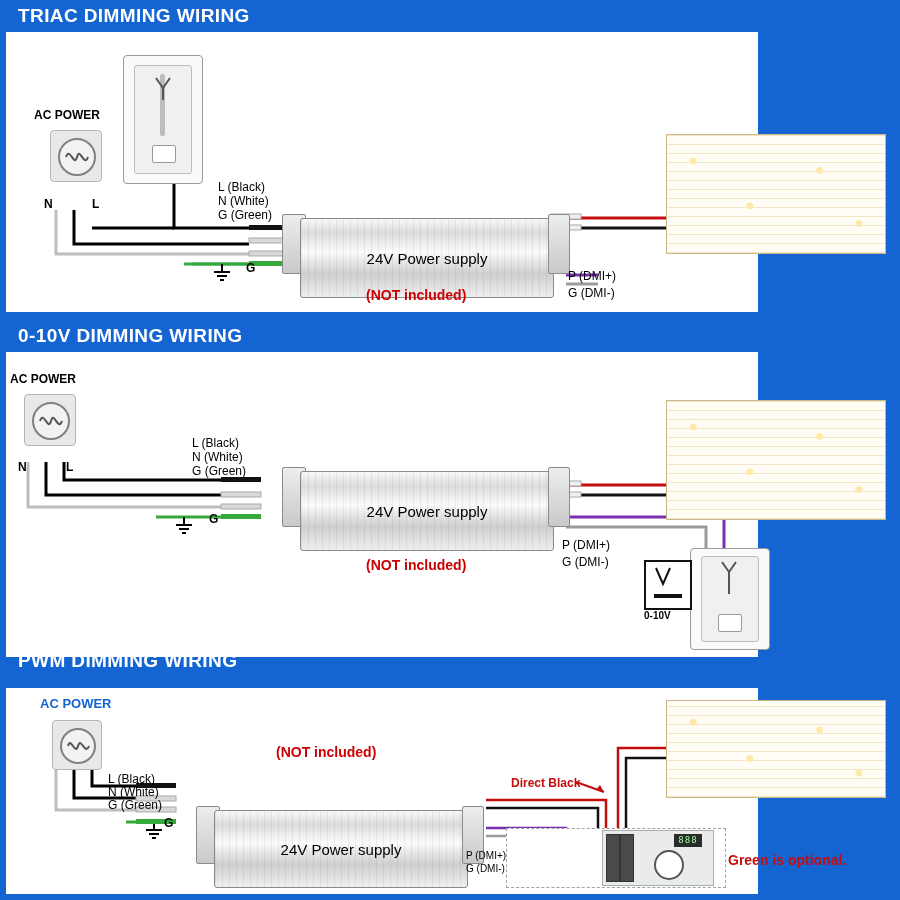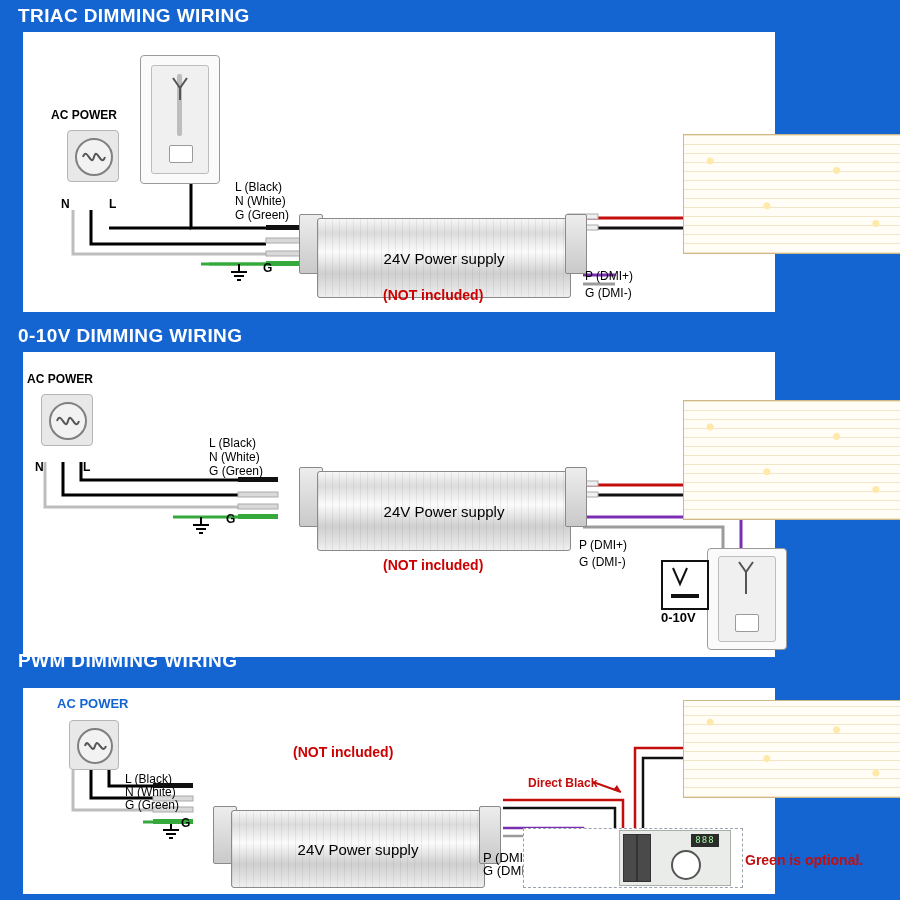--- a/index.html
+++ b/index.html
@@ -8,26 +8,26 @@
     font-family:"Liberation Sans",sans-serif;
     overflow:hidden;
   }
   .page{position:relative;width:900px;height:900px;background:#1464d2;}
 
   .section-title{
     position:absolute;left:18px;color:#ffffff;font-weight:bold;
     font-size:19px;letter-spacing:.4px;
   }
   .panel{
-    position:absolute;left:23px;width:752px;background:#ffffff;
+    position:absolute;left:6px;width:752px;background:#ffffff;
   }
 
   
   .lbl{position:absolute;font-size:12px;color:#000;white-space:nowrap;}
-  .lbl.sm{font-size:13px;}
+  .lbl.sm{font-size:10px;}
   .lbl.red{color:#cc0000;font-weight:bold;font-size:14px;}
   .lbl.blue{color:#1464d2;font-weight:bold;font-size:13px;}
   .lbl.b{font-weight:bold;}
 
   
   .ac-box{position:absolute;background:#e8e8e8;border:1px solid #b5b5b5;}
   .ac-circle{position:absolute;border:2px solid #808080;border-radius:50%;background:#f2f2f2;}
 
   
   .psu{

